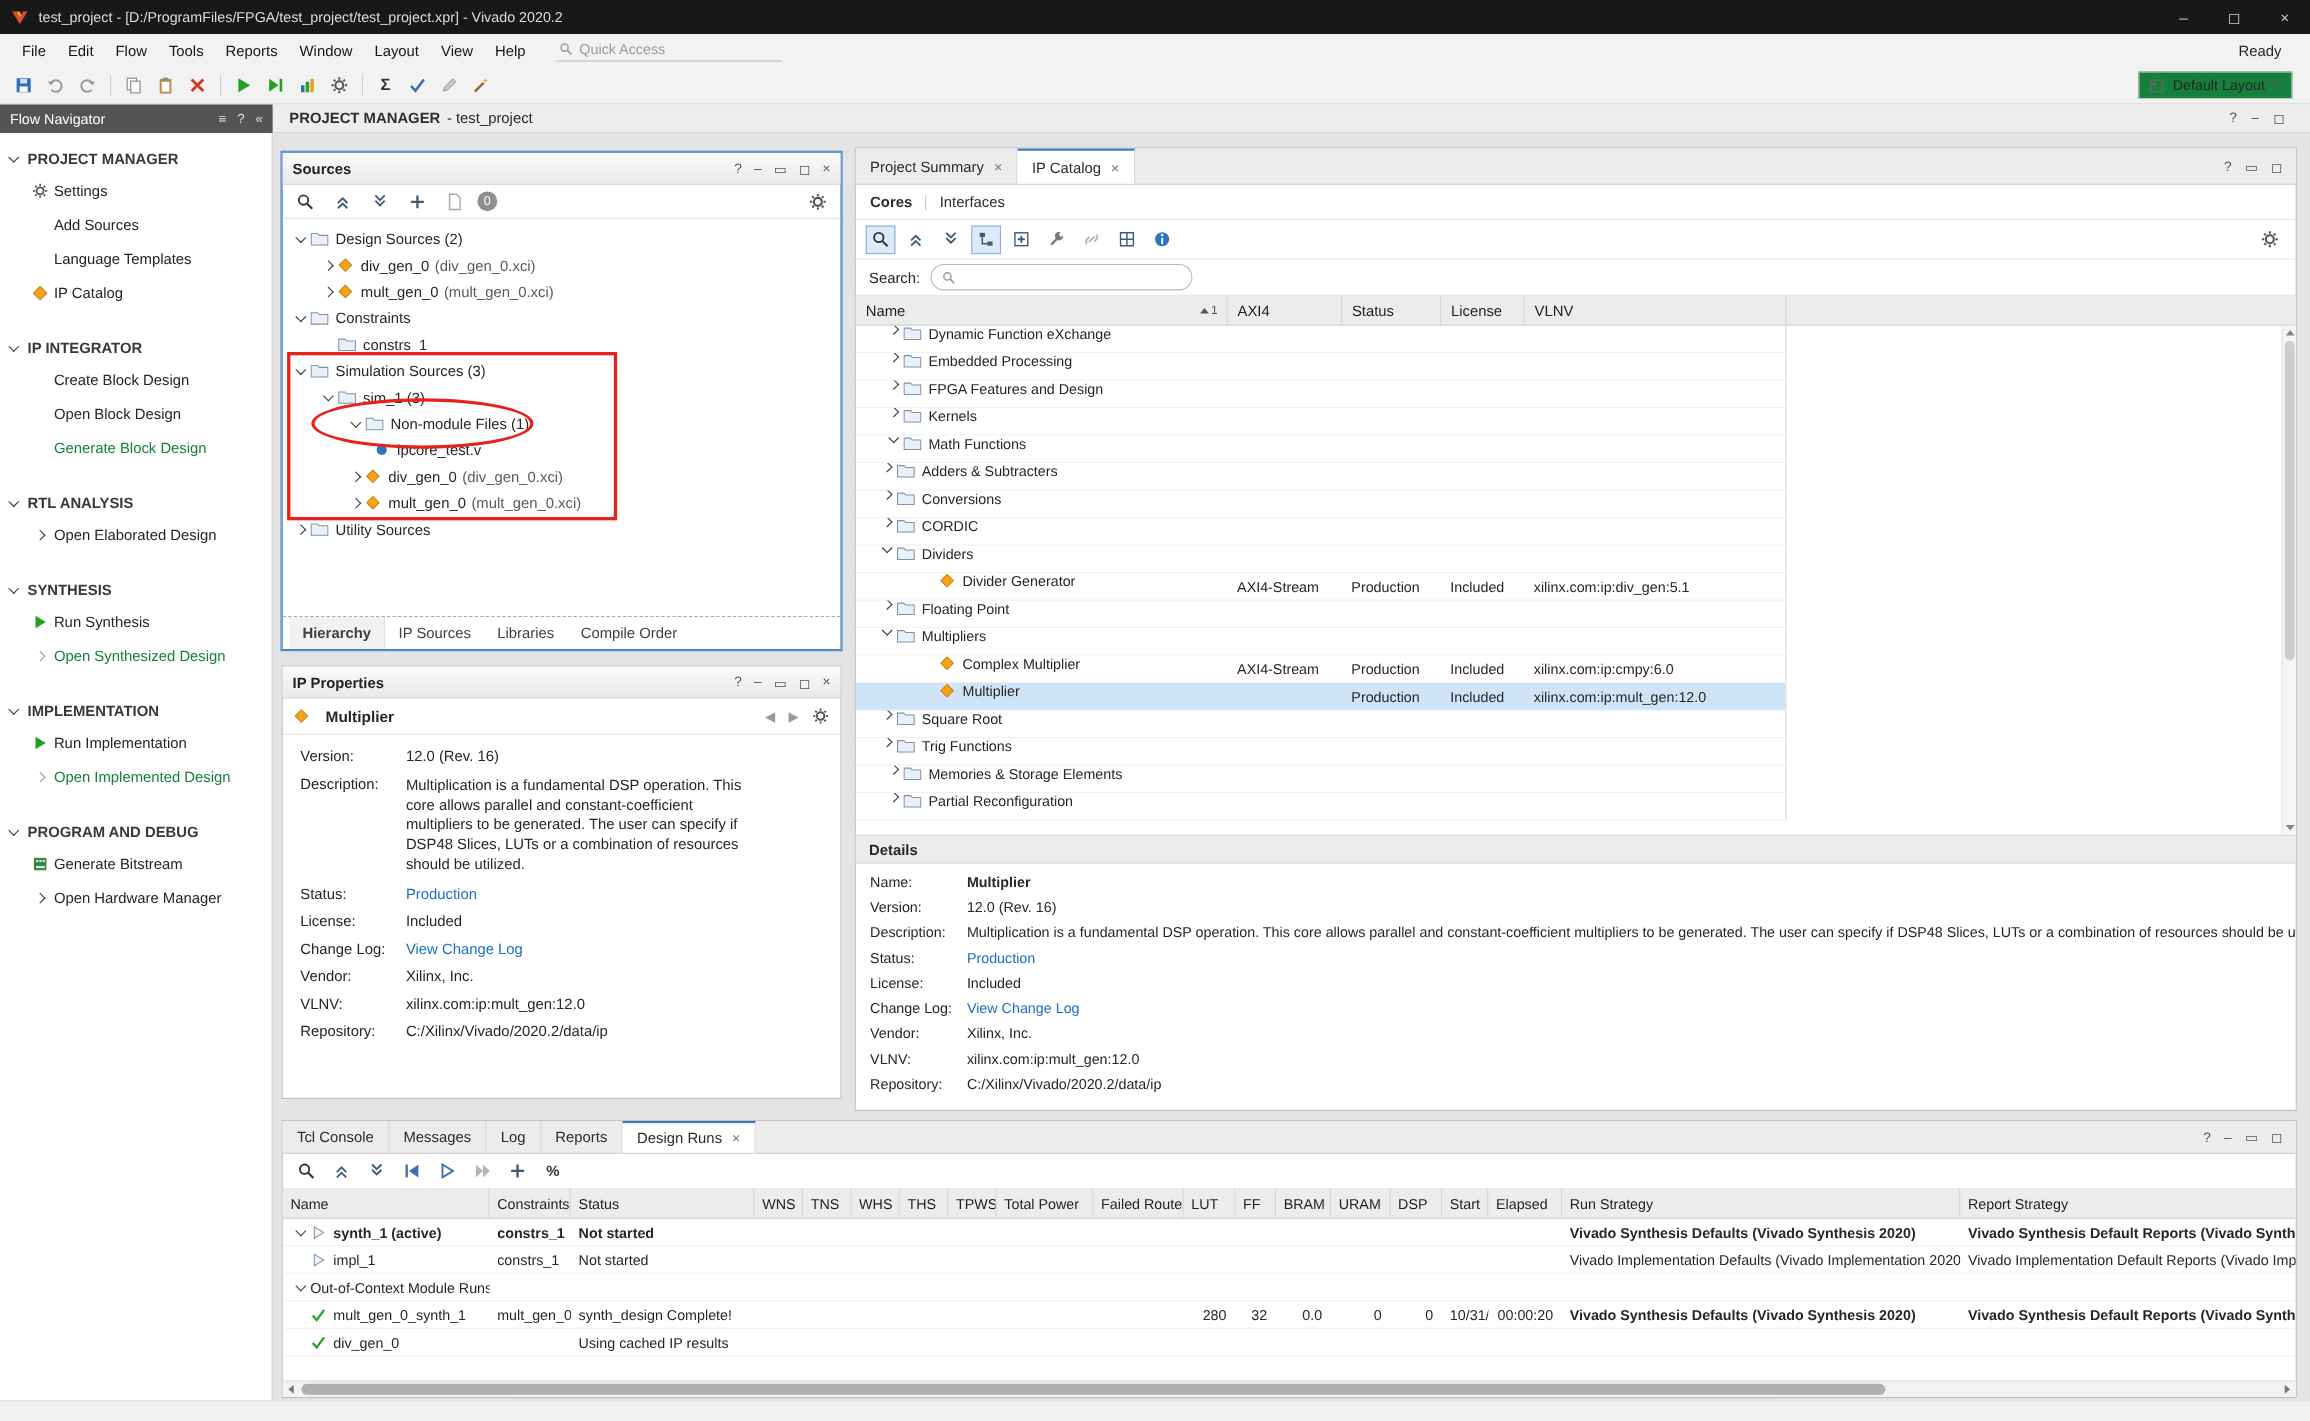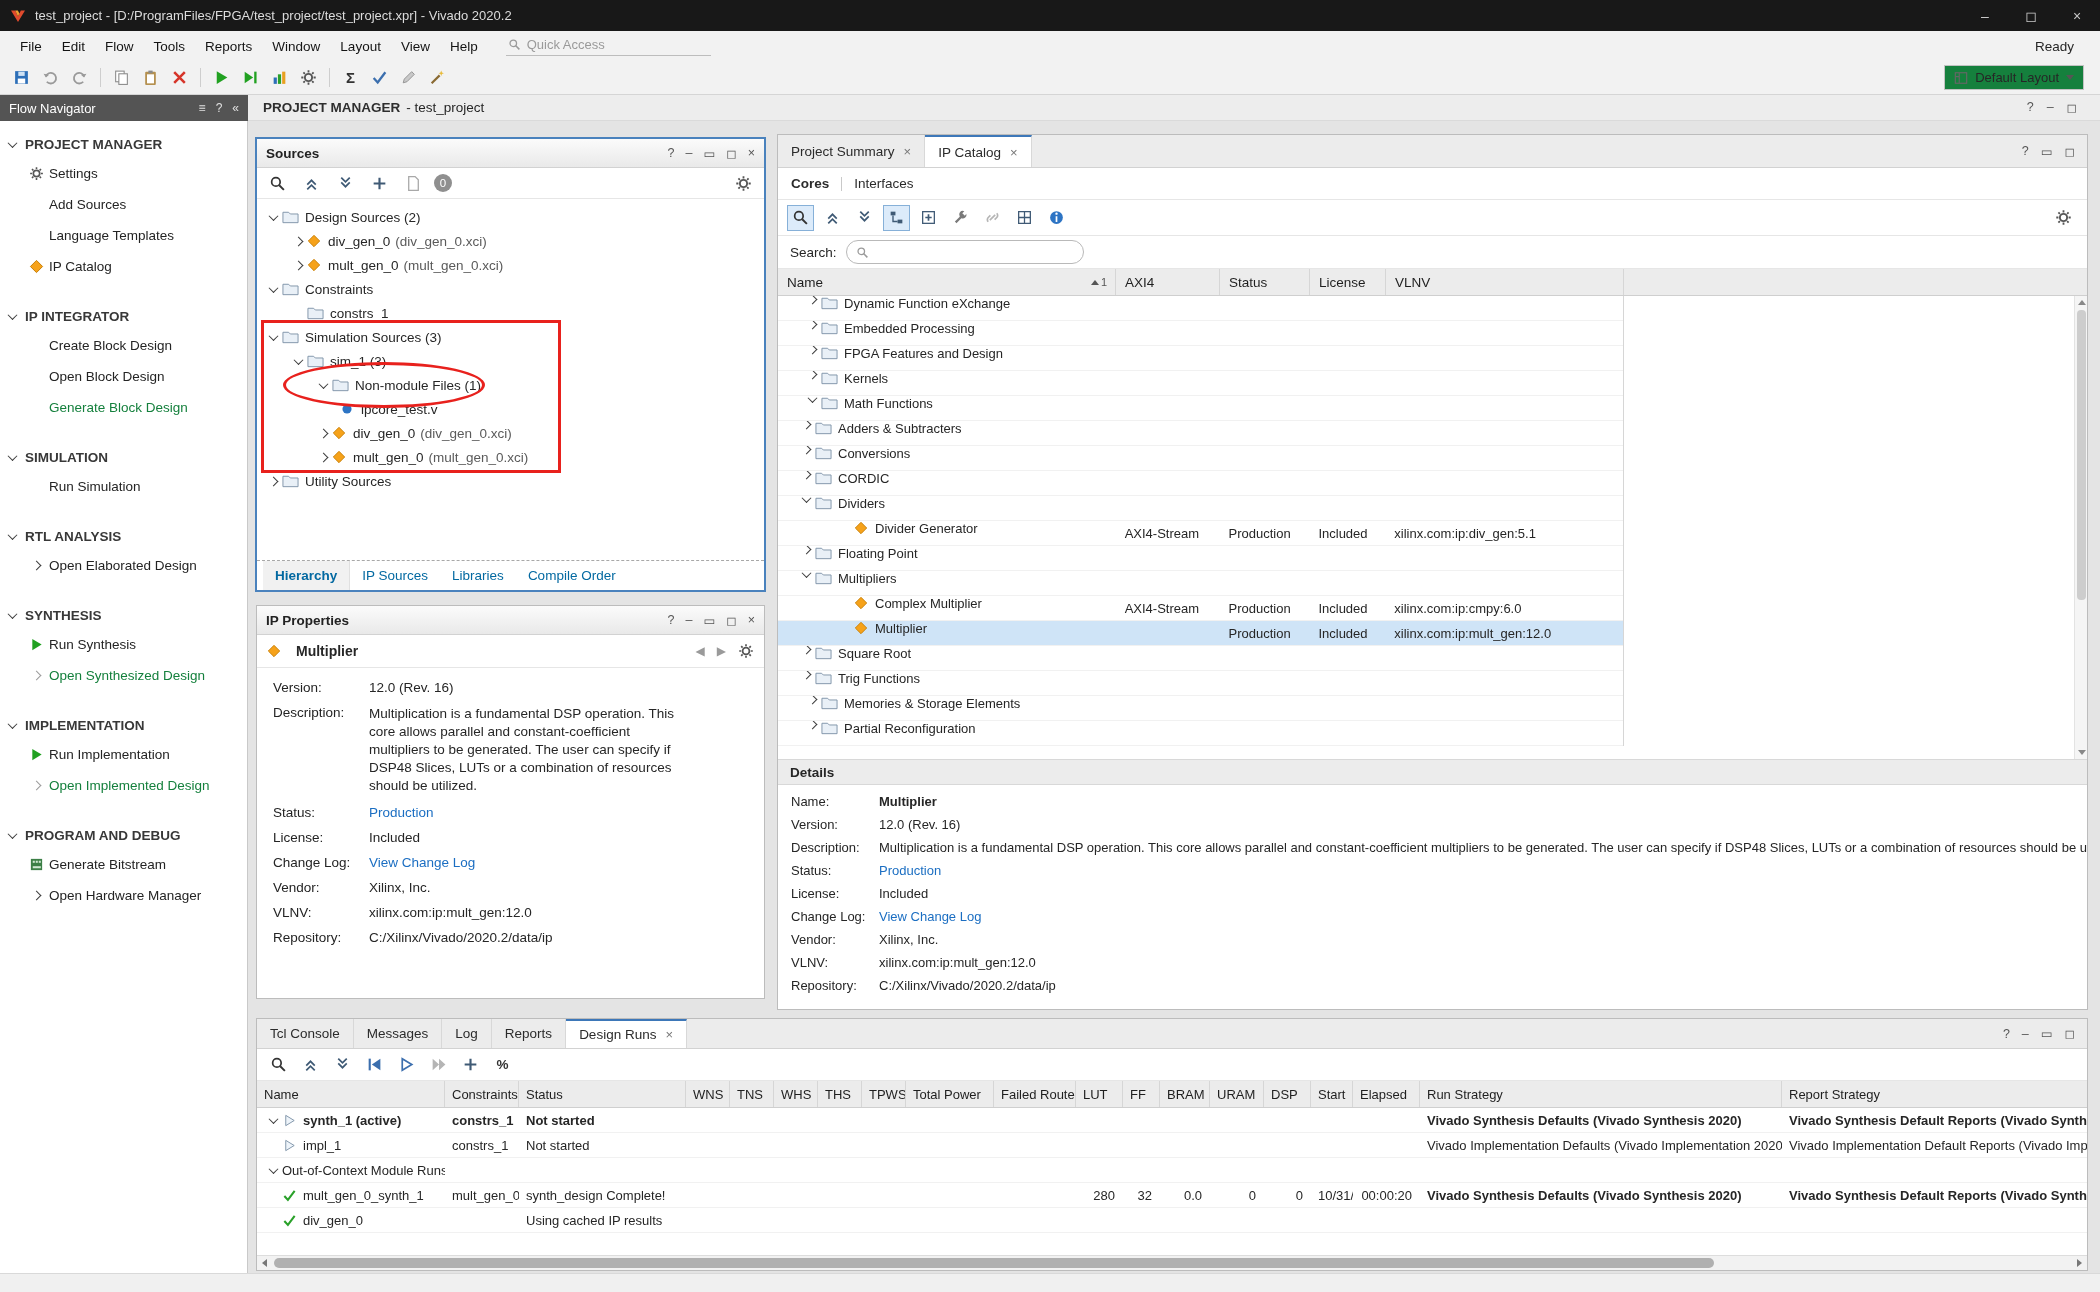--- a/index.html
+++ b/index.html
@@ -65,21 +65,21 @@
 .src-tree{flex:1;position:relative;padding-top:6px;overflow:hidden}
 .trow{height:24px;display:flex;align-items:center}
 .i0{padding-left:8px}.i1{padding-left:33px}.i2{padding-left:58px}.i3{padding-left:83px}
 .chevbox{width:17px;display:flex;justify-content:center;flex:none}
 .ficon{width:17px;height:14px;margin-right:6px;flex:none}
 .dicon{width:14px;height:14px;margin-right:7px;flex:none}
 .tsub{margin-left:5px;color:#5a5a5a}
 .anno-rect{position:absolute;left:4px;top:121px;width:300px;height:153px;border:3px solid #e8211d;pointer-events:none}
 .anno-ellipse{position:absolute;left:26px;top:163px;width:202px;height:46px;border:3px solid #e8211d;border-radius:50%;pointer-events:none}
 .src-tabs{height:30px;border-top:1px dashed #a8a8a8;display:flex;align-items:center;padding-left:6px;flex:none}
-.src-tab{padding:0 12px;height:100%;display:flex;align-items:center;color:#0369a1}
+.src-tab{padding:0 12px;height:100%;display:flex;align-items:center;color:#404040}
 .src-tab.active{font-weight:bold;background:#f1f1f1;border-right:1px solid #e0e0e0}
 
 .ipprops-panel{left:8px;top:484px;width:509px;height:394px}
 .ipp-sub{height:33px;display:flex;align-items:center;padding:0 10px;border-bottom:1px solid #e6e6e6;flex:none}
 .ipp-name{font-weight:bold;font-size:14px;margin-left:8px}
 .ipp-icons{margin-left:auto;display:flex;gap:12px;align-items:center;color:#9a9a9a;font-size:12px}
 .ipp-body{padding:12px 0 0 16px;overflow:hidden;flex:1}
 .ipp-row{display:flex;margin-bottom:10px}
 .ipp-label{width:96px;flex:none;color:#242424}
 .desc{width:314px;line-height:18px}
@@ -346,30 +346,20 @@
         <div class="fn-item">
           <span class="fn-ico"></span>
           <span>Open Block Design</span>
         </div>
         <div class="fn-item gray">
           <span class="fn-ico"></span>
           <span>Generate Block Design</span>
         </div>
       </div>
 
-      <div class="fn-section">
-        <div class="fn-sec-label">
-          <span class="chev down"></span>
-          <span>SIMULATION</span>
-        </div>
-        <div class="fn-item">
-          <span class="fn-ico"></span>
-          <span>Run Simulation</span>
-        </div>
-      </div>
 
       <div class="fn-section">
         <div class="fn-sec-label">
           <span class="chev down"></span>
           <span>RTL ANALYSIS</span>
         </div>
         <div class="fn-item">
           <span class="fn-ico">
               <span class="chev right"></span>
             </span>

